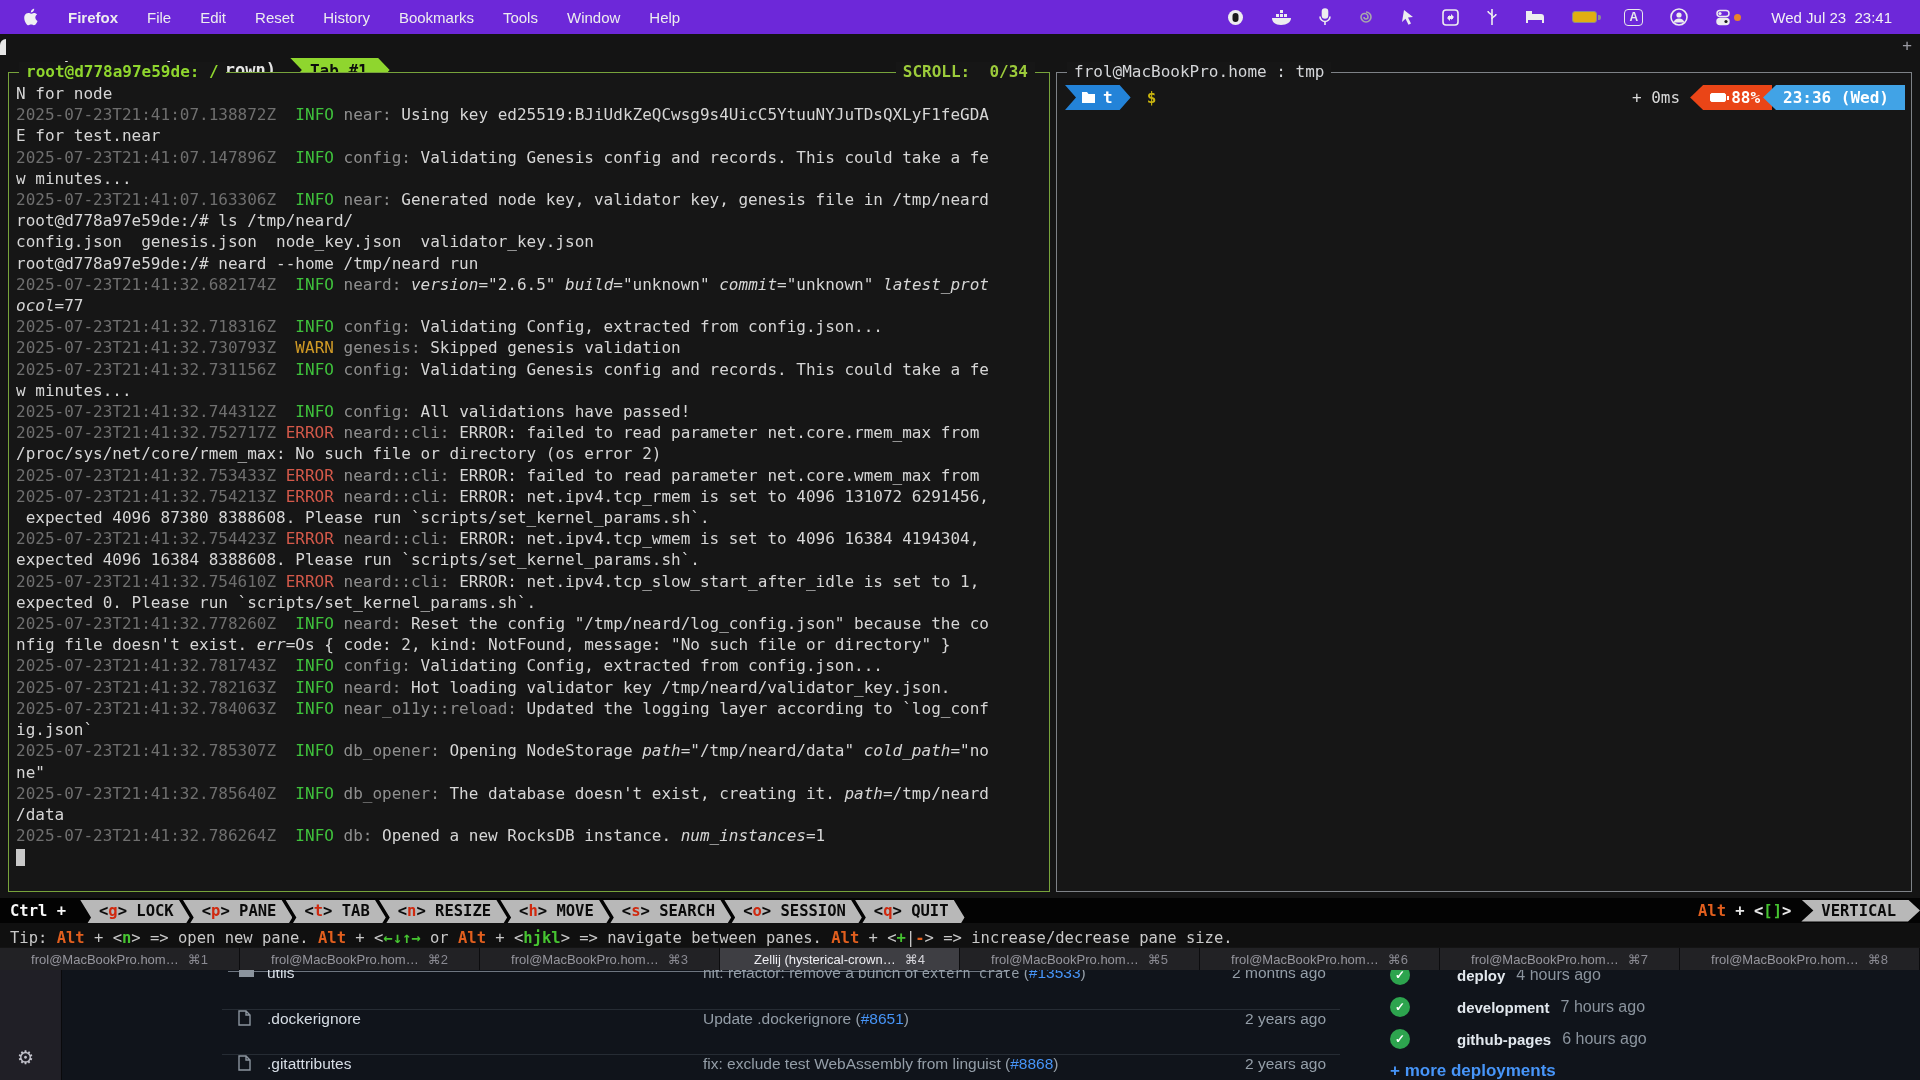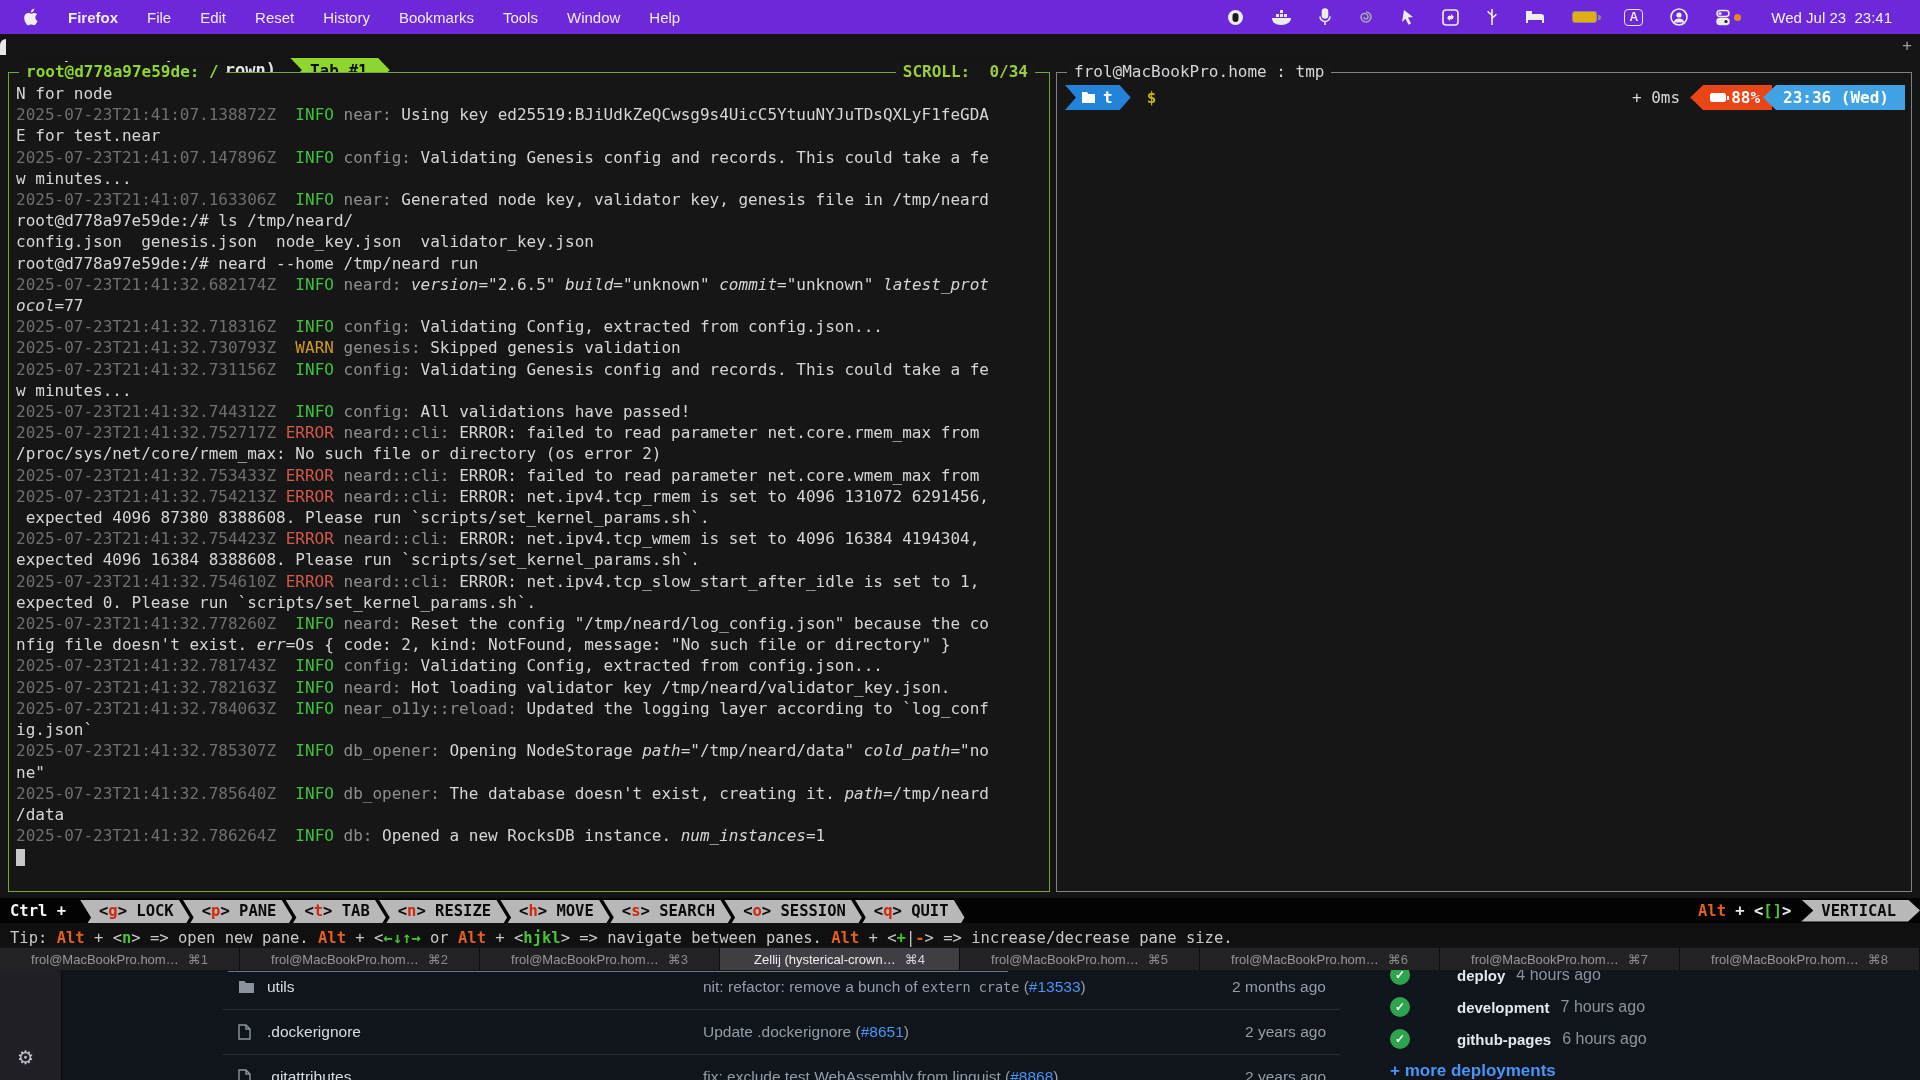--- a/index.html
+++ b/index.html
@@ -105,21 +105,21 @@
   .term-tab.active .tt-cmd { color:#d4d4da; }
   #new-tab-btn { position:absolute; right:8px; top:0; height:22px; display:flex; align-items:center;
     color:#9a9aa2; font-size:16px; }
 
   
   #browser { position:absolute; top:970px; left:0; width:1920px; height:110px; background:#10141b; overflow:hidden; }
   #side-strip { position:absolute; left:0; top:0; width:62px; height:110px; background:#201f26; border-right:1px solid #0a0a0c; }
   #gear { position:absolute; left:17px; top:76px; color:#c2c2cb; font-size:19px; }
   .table-topline { position:absolute; left:228px; top:1px; width:780px; height:1px; background:#6e7681; }
   #file-table { position:absolute; left:222px; top:-6px; width:1118px; }
-  .file-row { display:flex; align-items:center; height:45px; border-top:1px solid #262c34; padding:0 14px 0 16px; }
+  .file-row { display:flex; height:45px; border-top:1px solid #262c34; padding:0 14px 0 16px; }
   .file-row:first-child { border-top:none; }
   .fr-icon { width:17px; margin-right:12px; display:flex; }
   .fr-name { width:300px; font-size:15.5px; color:#d7dee6; }
   .fr-msg { flex:1; font-size:15.5px; color:#949ea8; padding-left:136px; white-space:nowrap; overflow:hidden; }
   .fm-t {}
   .fm-c { font-family:"DejaVu Sans Mono", monospace; font-size:13.5px; }
   .fm-l { color:#4795f8; }
   .fr-age { font-size:15.5px; color:#949ea8; margin-left:20px; white-space:nowrap; }
   #deployments { position:absolute; left:1390px; top:-11px; width:420px; }
   .dep-row { display:flex; align-items:center; gap:11px; height:32px; }

